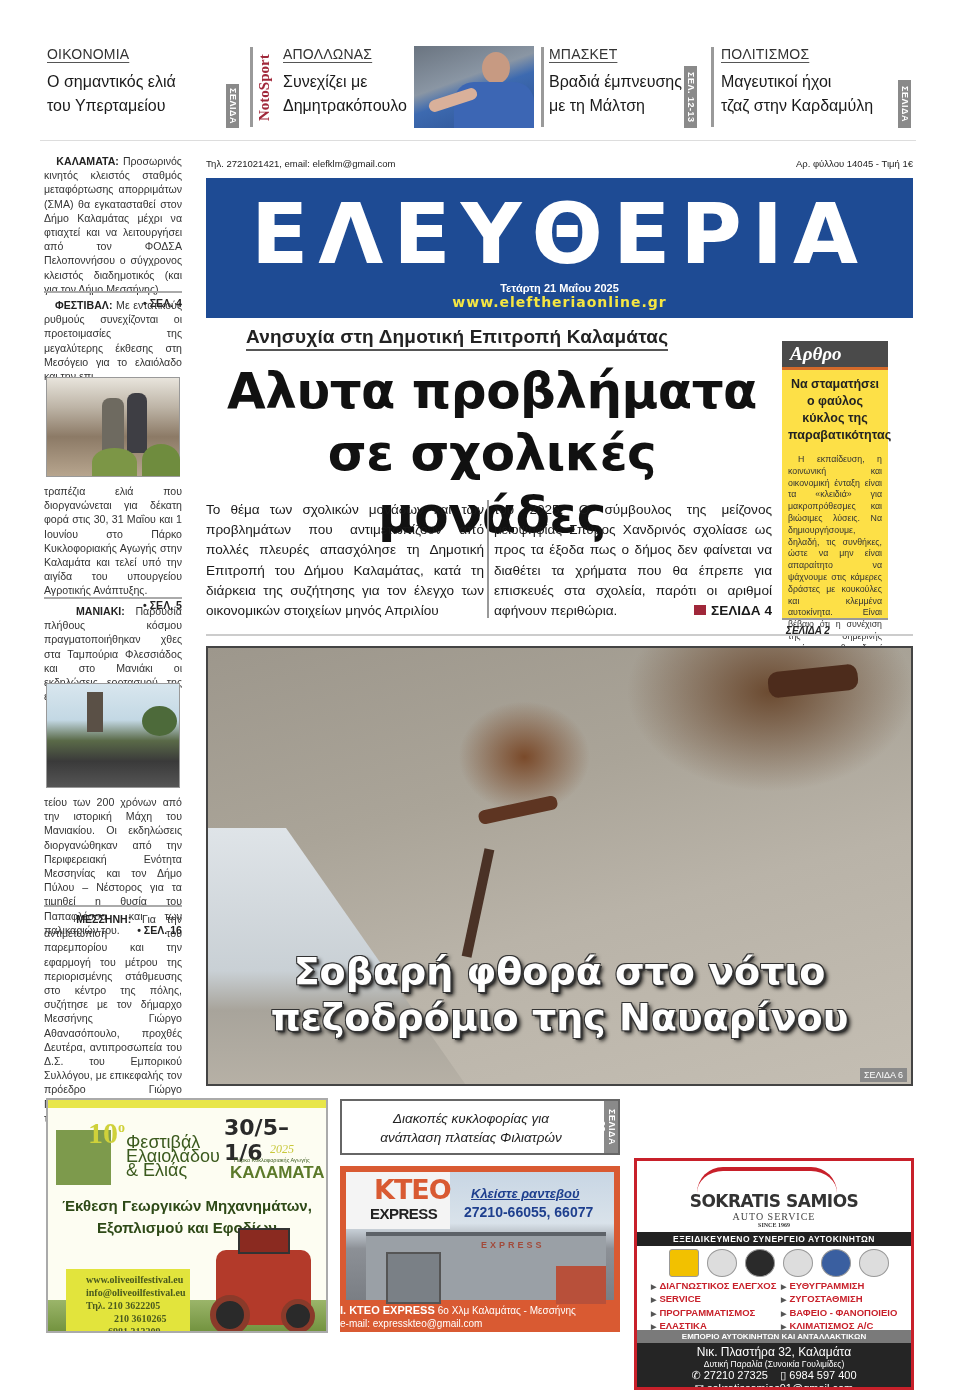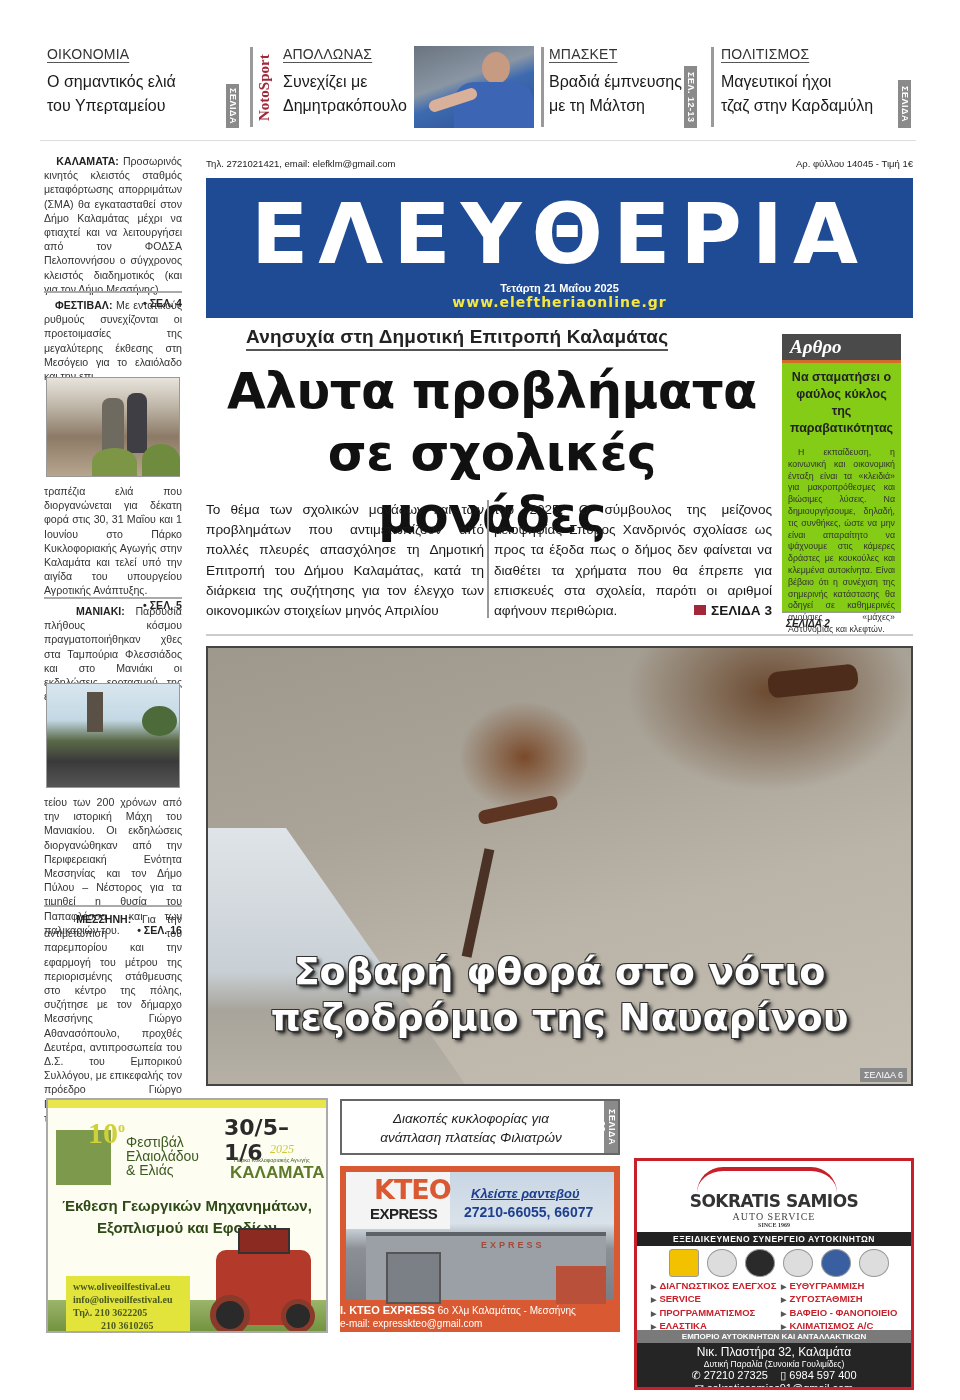--- a/index.html
+++ b/index.html
@@ -25,23 +25,23 @@
 .date{position:absolute;top:104px;width:100%;text-align:center;color:#fff;font-size:11px;font-weight:bold}
 .url{position:absolute;top:116px;width:100%;text-align:center;color:#f5e642;font-size:14px;font-weight:bold;letter-spacing:1px;font-family:"DejaVu Sans",sans-serif}
 
 .kicker{position:absolute;left:246px;top:326px;font-size:19px;font-weight:bold;color:#222;border-bottom:2px solid #555;padding-bottom:1px;letter-spacing:0.2px}
 .headline{position:absolute;left:206px;top:360px;width:572px;text-align:center;font-family:"DejaVu Sans",sans-serif;font-weight:bold;font-size:50px;line-height:62px;color:#111;letter-spacing:-0.5px}
 .body-col{position:absolute;top:500px;width:278px;font-size:13.6px;line-height:20.2px;color:#1a1a1a;text-align:justify}
 .colrule{position:absolute;left:487px;top:500px;width:2px;height:118px;background:#999}
 .page4{font-weight:bold;float:right}
 .page4 .sq{display:inline-block;width:12px;height:10px;background:#a0283a;margin-right:5px;vertical-align:0}
 
-.arthro{position:absolute;left:782px;top:334px;width:119px;height:292px}
+.arthro{position:absolute;left:782px;top:341px;width:106px;height:292px}
 .arthro .hd{background:#4a4a4a;color:#fff;font-family:"Liberation Serif",serif;font-style:italic;font-weight:bold;font-size:19px;padding:2px 8px;border-bottom:3px solid #d46a2a}
-.arthro .body{background:#84cc16;height:248px;padding:6px 6px}
+.arthro .body{background:#fde047;height:248px;padding:6px 6px}
 .arthro .t{text-align:center;font-weight:bold;font-size:12.5px;line-height:17px;color:#222}
 .arthro .txt{font-size:8.8px;line-height:11.8px;color:#333;text-align:justify;margin-top:10px;text-indent:10px}
 .arthro .foot{border-top:2px solid #999;font-style:italic;font-weight:bold;font-size:10px;padding:5px 4px;color:#222}
 
 .hero{position:absolute;left:206px;top:646px;width:707px;height:440px;border:2px solid #444;overflow:hidden;
 background:
  linear-gradient(155deg, rgba(120,110,95,0) 0%, rgba(0,0,0,0) 30%),
  radial-gradient(ellipse at 80% 10%, #6b4a30 0%, rgba(107,74,48,0) 18%),
  radial-gradient(ellipse at 45% 25%, #7a4a2a 0%, rgba(122,74,42,0) 12%),
  linear-gradient(165deg,#9d978c 0%,#aaa498 35%,#b9b3a8 60%,#c4beb3 100%)}
@@ -49,27 +49,27 @@
 .hero .rust1{position:absolute;left:270px;top:155px;width:80px;height:14px;background:#5e3522;border-radius:6px;transform:rotate(-12deg)}
 .hero .rust2{position:absolute;left:560px;top:20px;width:90px;height:26px;background:#4d2c1c;border-radius:10px;transform:rotate(-6deg)}
 .hero .rust3{position:absolute;left:265px;top:200px;width:10px;height:110px;background:#4a3226;transform:rotate(12deg)}
 .hero .cap{position:absolute;left:0;top:300px;width:100%;text-align:center;color:#fff;font-family:"DejaVu Sans",sans-serif;font-weight:bold;font-size:38px;line-height:46px;text-shadow:2px 2px 0 #333,-1px -1px 0 #333,1px -1px 0 #333,-1px 1px 0 #333,3px 3px 4px #000}
 .hero .sel{position:absolute;right:4px;bottom:2px;background:#8a8a8a;color:#fff;font-size:9px;padding:2px 4px}
 
 .ad-fest{position:absolute;left:46px;top:1098px;width:282px;height:235px;border:2px solid #aaa;background:#fdfdf2;overflow:hidden}
 .ad-fest .topbar{height:8px;background:#e8e64a}
 .fest-leaf{position:absolute;left:8px;top:30px;width:55px;height:55px;background:#7d9a4c}
 .fest-num{position:absolute;left:40px;top:16px;font-family:"Liberation Serif",serif;font-size:30px;color:#cfd13a;font-weight:bold}
-.fest-name{position:absolute;left:78px;top:35px;font-size:14px;line-height:14px;color:#3b5a1e}
+.fest-name{position:absolute;left:78px;top:35px;font-size:18px;line-height:14px;color:#3b5a1e}
 .fest-date{position:absolute;left:176px;top:15px;font-size:22px;font-weight:bold;color:#2a2a2a;font-family:"DejaVu Sans",sans-serif}
 .fest-year{position:absolute;left:222px;top:42px;font-family:"Liberation Serif",serif;font-style:italic;font-size:12px;color:#c8c83a}
 .fest-venue{position:absolute;left:186px;top:57px;font-size:5.5px;color:#3b5a1e}
 .fest-city{position:absolute;left:182px;top:63px;font-size:17px;font-weight:bold;color:#5c7a2a}
 .fest-expo{position:absolute;left:0;top:95px;width:100%;text-align:center;font-size:15px;line-height:22px;font-weight:bold;color:#2e4a17}
-.fest-contact{position:absolute;left:18px;top:176px;width:124px;height:66px;background:#e2e43c;font-family:"Liberation Serif",serif;font-size:10px;line-height:13px;color:#4a5a1e;padding:4px 7px;font-weight:bold}
+.fest-contact{position:absolute;left:18px;top:169px;width:124px;height:66px;background:#e2e43c;font-family:"Liberation Serif",serif;font-size:10px;line-height:13px;color:#4a5a1e;padding:4px 20px;font-weight:bold}
 .fest-field{position:absolute;left:0;top:200px;width:100%;height:35px;background:linear-gradient(180deg,#9bb56a,#6e8f3a)}
 .tractor{position:absolute;left:168px;top:150px;width:95px;height:75px;background:#b33a2a;border-radius:10px 10px 4px 4px}
 .tractor .w1{position:absolute;left:-6px;bottom:-10px;width:40px;height:40px;border-radius:50%;background:#2a2a2a;border:6px solid #8a3a2a}
 .tractor .w2{position:absolute;right:-4px;bottom:-8px;width:34px;height:34px;border-radius:50%;background:#2a2a2a;border:5px solid #8a3a2a}
 .tractor .cab{position:absolute;left:22px;top:-22px;width:52px;height:26px;background:#8a2a20;border:2px solid #333}
 .notice{position:absolute;left:340px;top:1099px;width:280px;height:56px;border:2px solid #666;background:#fff}
 .notice .t{position:absolute;left:0;top:8px;width:258px;text-align:center;font-style:italic;font-size:13.5px;line-height:19px;color:#222}
 .notice .vtag{right:0;top:0;height:52px;width:14px}
 .ad-kteo{position:absolute;left:340px;top:1166px;width:280px;height:166px;background:#d95a32;overflow:hidden}
 .kteo-img{position:absolute;left:6px;top:6px;width:268px;height:128px;background:linear-gradient(180deg,#c8d6e4 0%,#d9e2ea 40%,#8c9096 60%,#7a7e84 100%)}
@@ -176,21 +176,21 @@
   <div class="date">Τετάρτη 21 Μαΐου 2025</div>
   <div class="url">www.eleftheriaonline.gr</div>
 </div>
 
 <div class="kicker">Ανησυχία στη Δημοτική Επιτροπή Καλαμάτας</div>
 <div class="headline"><span>Αλυτα προβλήματα</span><br><span>σε σχολικές μονάδες</span></div>
 <div class="body-col" style="left:206px">Το θέμα των σχολικών μονάδων και των προβλημάτων που αντιμετωπίζουν από πολλές πλευρές απασχόλησε τη Δημοτική Επιτροπή του Δήμου Καλαμάτας, κατά τη διάρκεια της συζήτησης για τον έλεγχο των οικονομικών στοιχείων μηνός Απριλίου</div>
 <div class="colrule"></div>
 <div class="body-col" style="left:494px">
   <span>του 2025. Ο σύμβουλος της μείζονος μειοψηφίας Σπύρος Χανδρινός σχολίασε ως προς τα έξοδα πως ο δήμος δεν φαίνεται να διαθέτει τα χρήματα που θα έπρεπε για επισκευές στα σχολεία, παρότι οι αριθμοί αφήνουν περιθώρια.</span>
-  <span class="page4"><span class="sq"></span><span>ΣΕΛΙΔΑ 3</span></span>
+  <span class="page4"><span class="sq"></span><span>ΣΕΛΙΔΑ 4</span></span>
 </div>
 
 <div class="arthro">
   <div class="hd">Αρθρο</div>
   <div class="body">
     <div class="t">Να σταματήσει ο φαύλος κύκλος της παραβατικότητας</div>
     <div class="txt">Η εκπαίδευση, η κοινωνική και οικονομική ένταξη είναι τα «κλειδιά» για μακροπρόθεσμες και βιώσιμες λύσεις. Να δημιουργήσουμε, δηλαδή, τις συνθήκες, ώστε να μην είναι απαραίτητο να ψάχνουμε στις κάμερες δράστες με κουκούλες και κλεμμένα αυτοκίνητα. Είναι βέβαιο ότι η συνέχιση της σημερινής κατάστασης θα οδηγεί σε καθημερινές ανούσιες «μάχες» Αστυνομίας και κλεφτών.</div>
   </div>
   <div class="foot">ΣΕΛΙΔΑ 2</div>
 </div>

